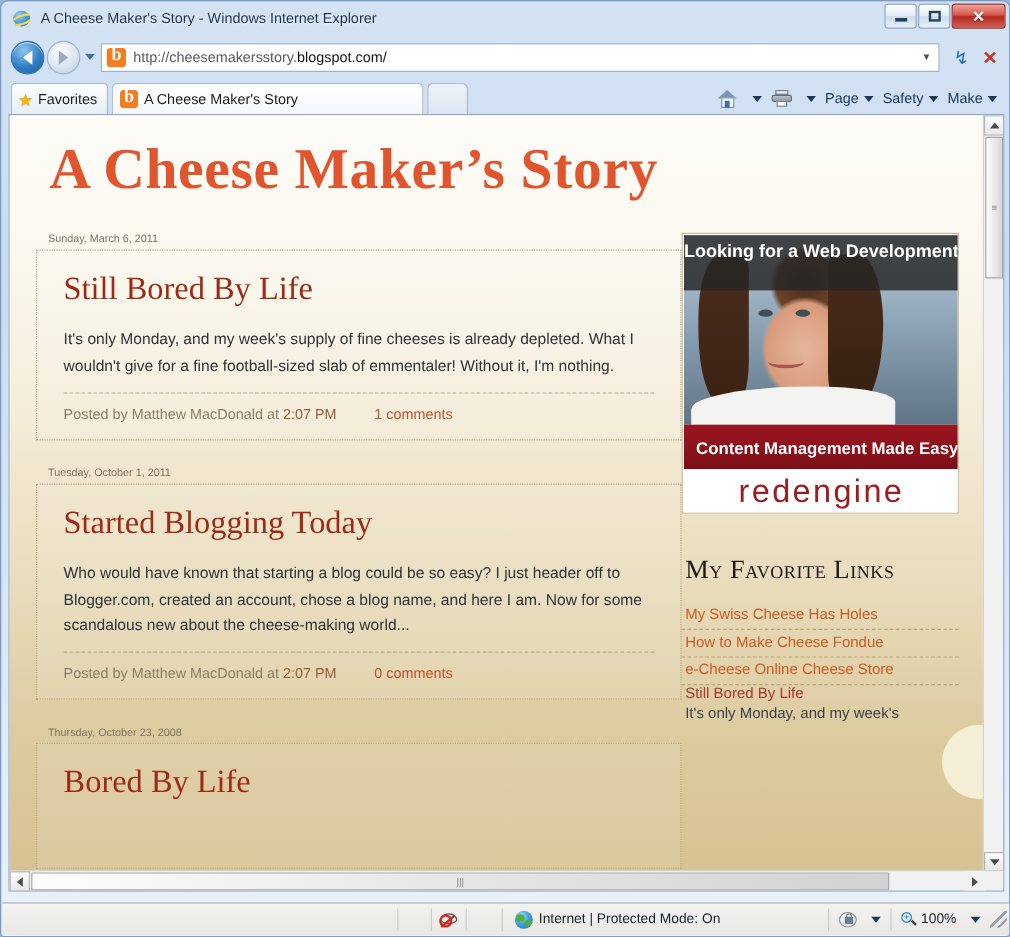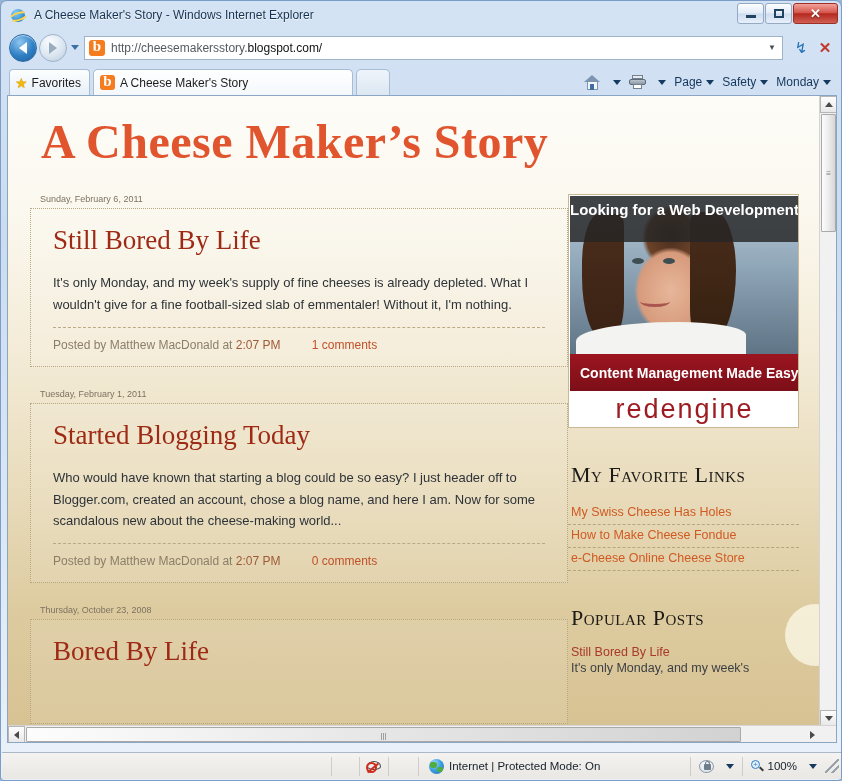--- a/index.html
+++ b/index.html
@@ -598,48 +598,48 @@
         </div>
       <div class="cmditem">
         <span>Page</span>
         <span class="caret-dn"></span>
       </div>
       <div class="cmditem">
         <span>Safety</span>
         <span class="caret-dn"></span>
       </div>
       <div class="cmditem">
-        <span>Monday</span>
+        <span>Make</span>
         <span class="caret-dn"></span>
       </div>
     </div>
   </div>
 
   <div id="viewport">
     <div id="page">
 
       <h1 id="blog-title">A Cheese Maker’s Story</h1>
 
       <div id="blog-body">
 
         <div id="maincol">
 
-          <div class="post-date">Sunday, February 6, 2011</div>
+          <div class="post-date">Sunday, March 6, 2011</div>
           <div class="post">
             <div class="post-title">Still Bored By Life</div>
             <div class="post-body">It's only Monday, and my week's supply of fine cheeses is already depleted. What I wouldn't give for a fine football-sized slab of emmentaler! Without it, I'm nothing.</div>
             <div class="post-sep"></div>
             <div class="post-meta">
               <span>Posted by Matthew MacDonald at</span>
               <span class="time">2:07 PM</span>
               <a class="comments" href="#">1 comments</a>
             </div>
           </div>
 
-          <div class="post-date">Tuesday, February 1, 2011</div>
+          <div class="post-date">Tuesday, October 1, 2011</div>
           <div class="post">
             <div class="post-title">Started Blogging Today</div>
             <div class="post-body">Who would have known that starting a blog could be so easy? I just header off to Blogger.com, created an account, chose a blog name, and here I am. Now for some scandalous new about the cheese-making world...</div>
             <div class="post-sep"></div>
             <div class="post-meta">
               <span>Posted by Matthew MacDonald at</span>
               <span class="time">2:07 PM</span>
               <a class="comments" href="#">0 comments</a>
             </div>
           </div>
@@ -665,21 +665,20 @@
             <div id="ad-headline">Looking for a Web Development Solution?</div>
             <div id="ad-band">Content Management Made Easy</div>
             <div id="ad-logo">redengine</div>
           </div>
 
           <div class="side-head">My Favorite Links</div>
           <a class="side-link" href="#">My Swiss Cheese Has Holes</a>
           <a class="side-link" href="#">How to Make Cheese Fondue</a>
           <a class="side-link" href="#">e-Cheese Online Cheese Store</a>
 
-          <div class="side-head">Popular Posts</div>
           <div class="pop-title">Still Bored By Life</div>
           <div class="pop-snip">It's only Monday, and my week's</div>
 
         </div>
       </div>
 
       <div id="side-blob"></div>
     </div>
 
     <div id="vscroll">

